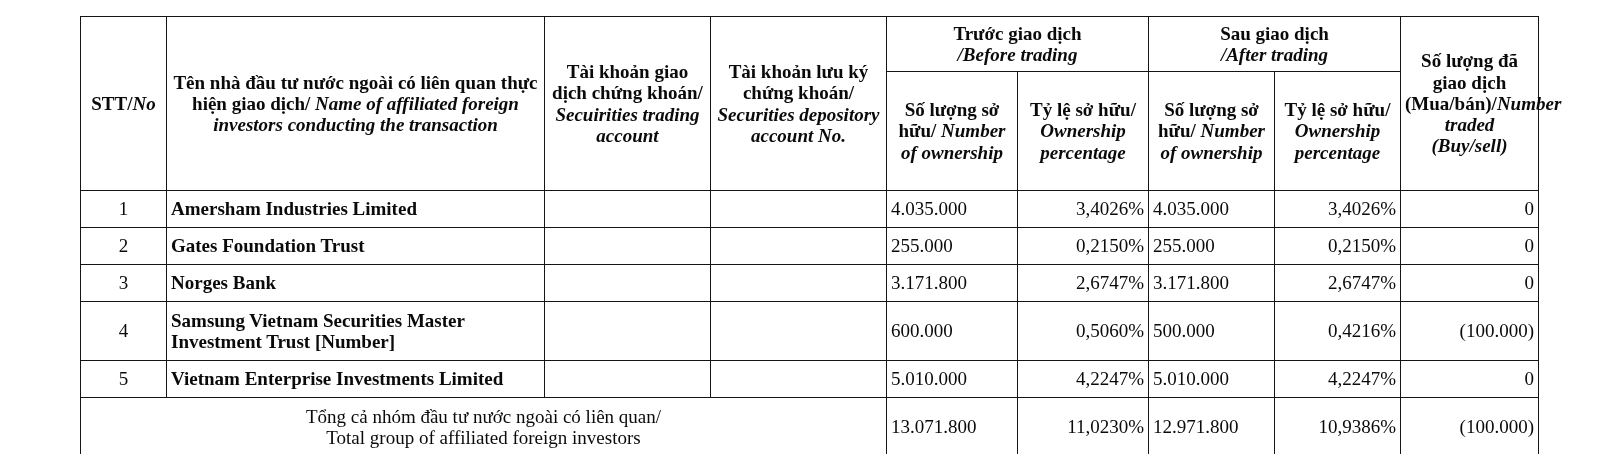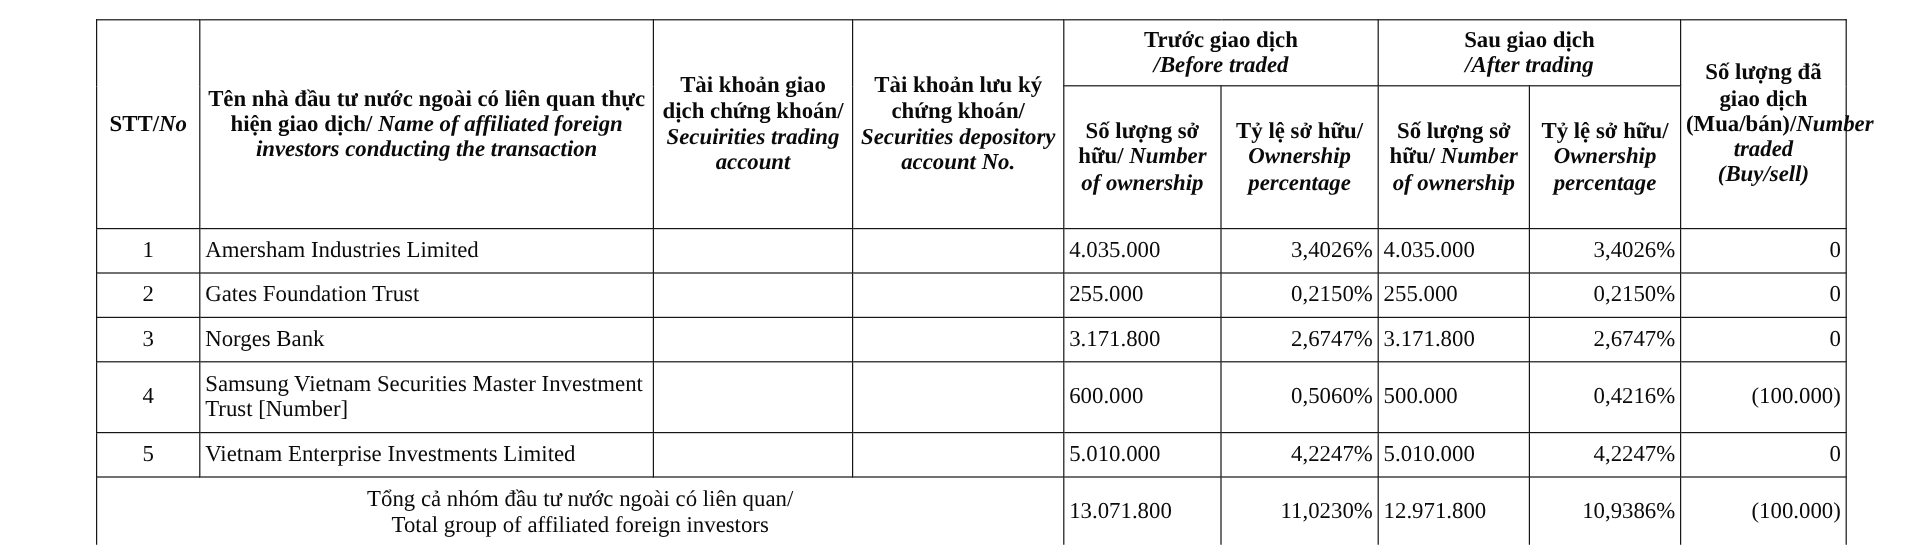--- a/index.html
+++ b/index.html
@@ -57,20 +57,21 @@
   .c-traded { width: 138px; }
 
   td.stt {
     text-align: center;
     font-size: 19px;
   }
   td.name {
     text-align: left;
     padding-left: 8px;
     font-size: 19px;
+    font-weight: bold;
   }
   td.numcell {
     text-align: left;
     padding-right: 8px;
     vertical-align: top;
     font-size: 19px;
   }
   td.pctcell {
     text-align: right;
     vertical-align: top;
@@ -127,21 +128,21 @@
         <th class="hdr hdr-tall" rowspan="2">
           <span>Tài khoản giao dịch chứng khoán/</span>
           <span class="it">Secuirities trading account</span>
         </th>
         <th class="hdr hdr-tall" rowspan="2">
           <span>Tài khoản lưu ký chứng khoán/</span>
           <span class="it">Securities depository account No.</span>
         </th>
         <th class="hdr" colspan="2" style="height:52px;">
           <span>Trước giao dịch</span><br>
-          <span class="it">/Before traded</span>
+          <span class="it">/Before trading</span>
         </th>
         <th class="hdr" colspan="2" style="height:52px;">
           <span>Sau giao dịch</span><br>
           <span class="it">/After trading</span>
         </th>
         <th class="hdr hdr-tall" rowspan="2">
           <span>Số lượng đã giao dịch (Mua/bán)/</span><span class="it">Number traded (Buy/sell)</span>
         </th>
       </tr>
       <tr>

